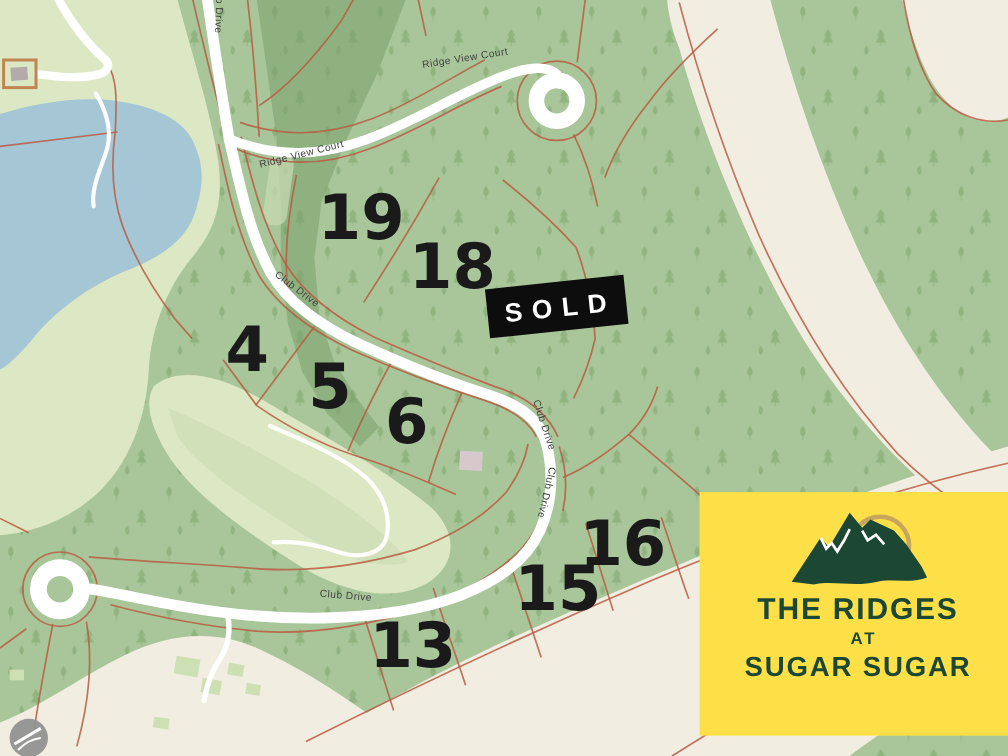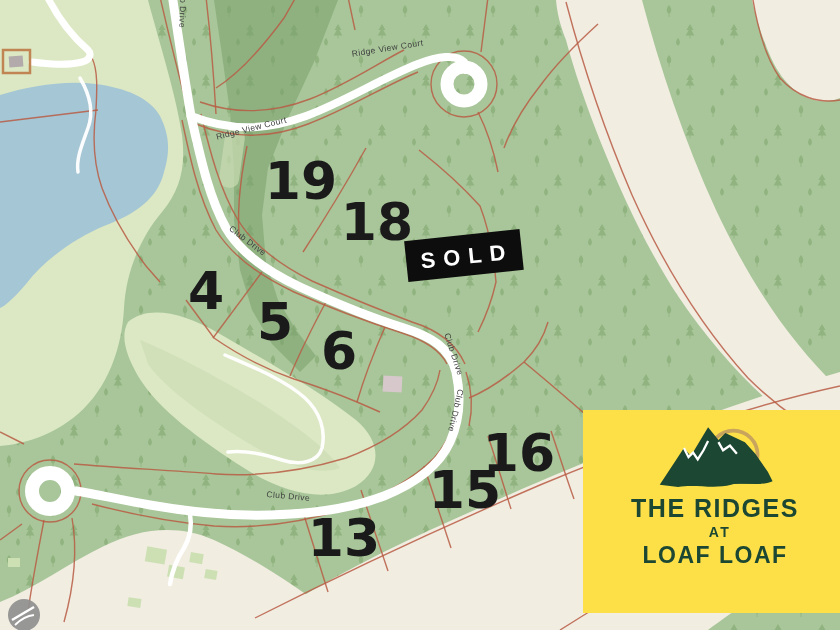--- a/index.html
+++ b/index.html
@@ -178,16 +178,16 @@
 <div class="logo-card">
   <svg class="mountains" width="140" height="76" viewBox="0 0 120 66">
     <circle cx="76" cy="32" r="21" fill="none" stroke="#c8a45c" stroke-width="3.2"></circle>
     <path d="M12,58 L33,26 L39,33 L54,8 L63,19 L69,13 L86,21 L95,31 L106,47 L110,55 C98,60 86,55 74,58 C58,62 42,57 28,60 Z" fill="#1c4733"></path>
     <path d="M33,26 L37,34 L41,30 L45,36 L50,28 L54,20" stroke="#ffffff" stroke-width="2" fill="none"></path>
     <path d="M63,21 L67,28 L73,24 L79,31" stroke="#ffffff" stroke-width="2" fill="none"></path>
     <path d="M20,55 L100,55" stroke="#1c4733" stroke-width="4" fill="none"></path>
   </svg>
   <div class="logo-line1">THE RIDGES</div>
   <div class="logo-line2">AT</div>
-  <div class="logo-line3">LOAF LOAF</div>
+  <div class="logo-line3">SUGAR SUGAR</div>
 </div>
 
 </div>
 
 </body></html>

